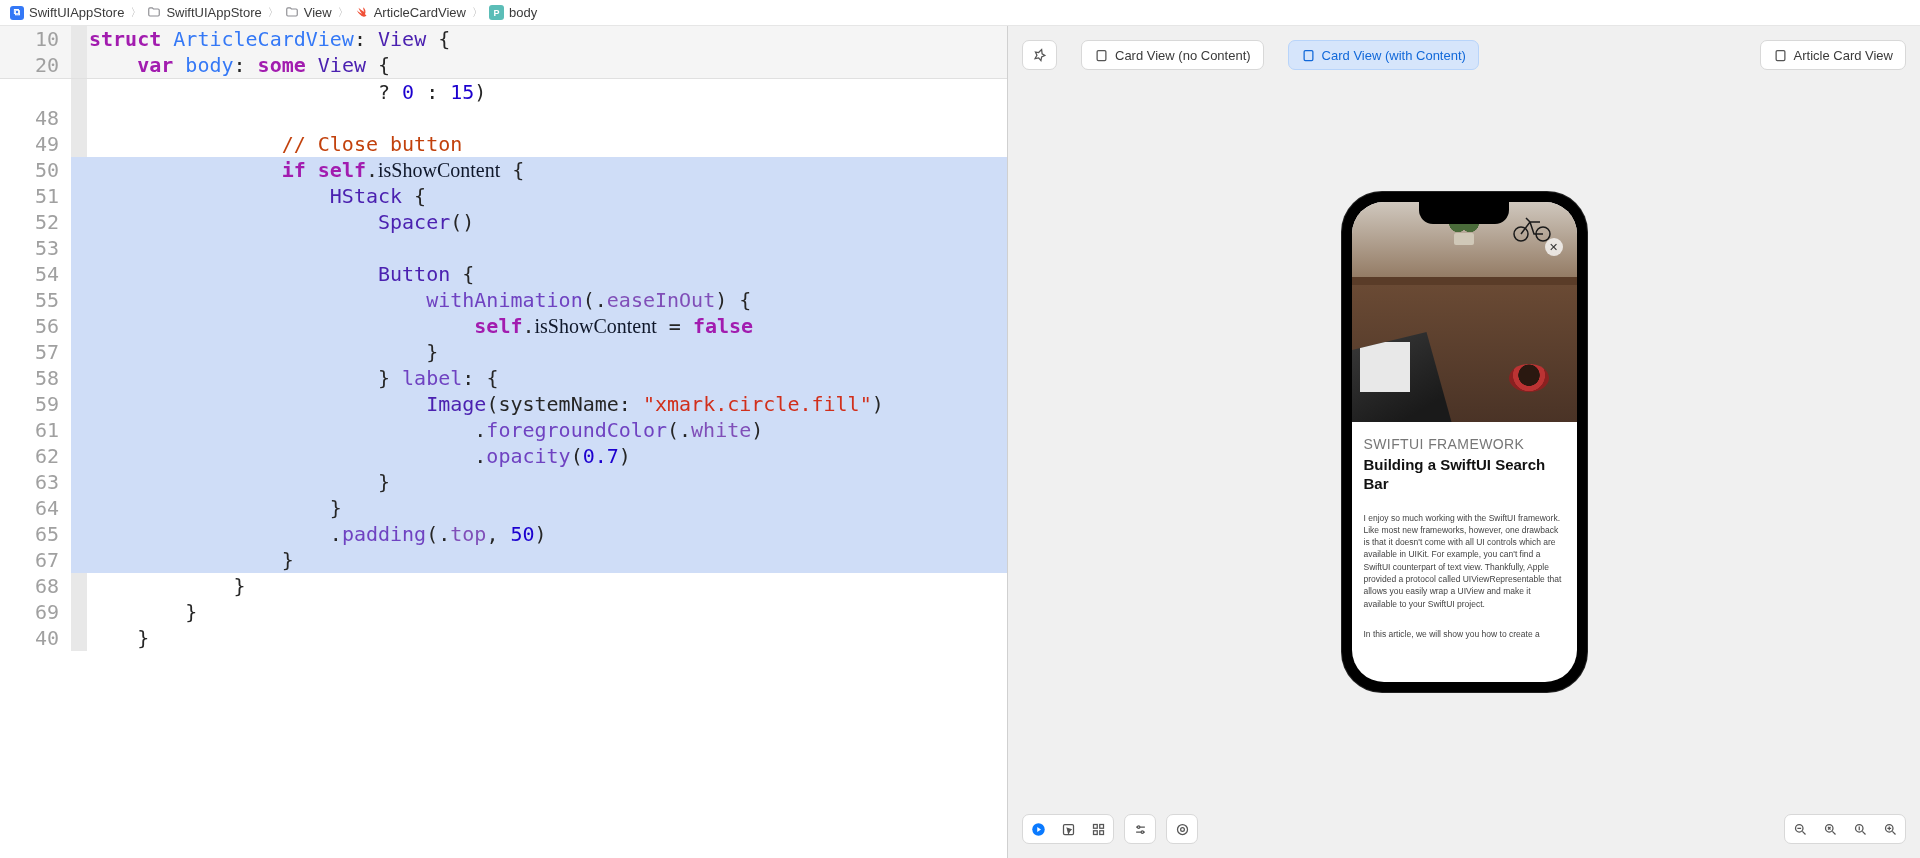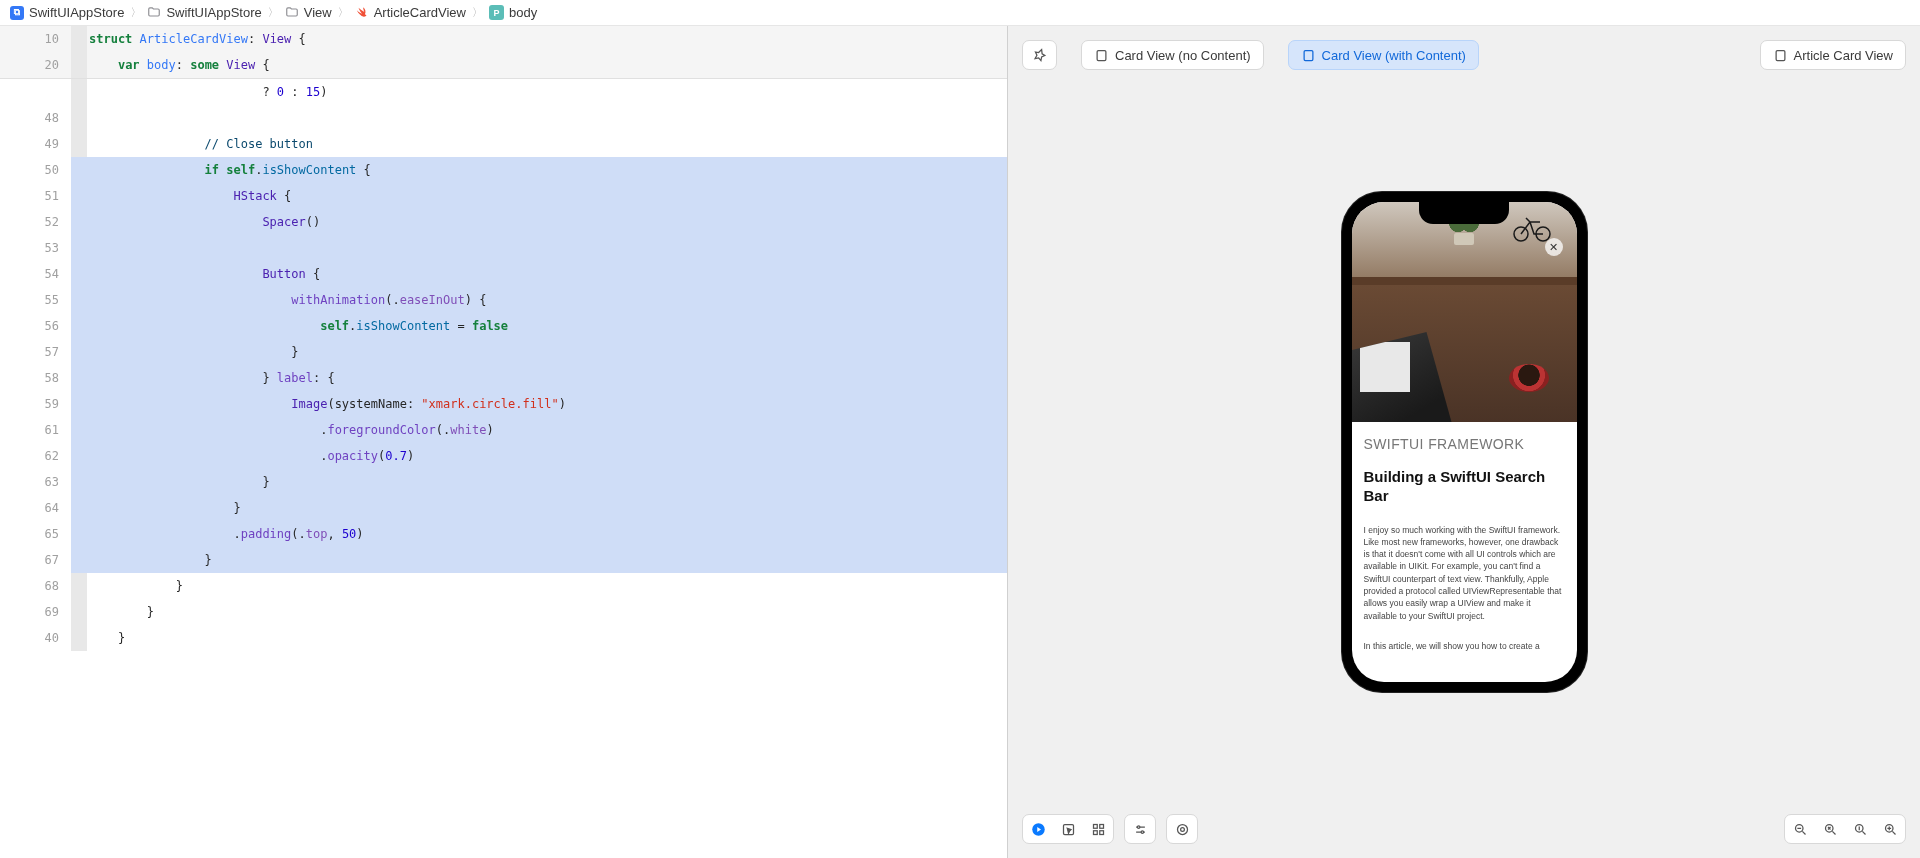--- a/index.html
+++ b/index.html
@@ -26,43 +26,43 @@
 .bc-chevron { color: #b0b0b0; font-size: 11px; }
 .bc-item { display: flex; align-items: center; gap: 5px; }
 .bc-icon { width: 14px; height: 14px; display: inline-flex; align-items: center; justify-content: center; border-radius: 3px; font-size: 9px; font-weight: 600; }
 .bc-icon.app { background: #3478f6; color: #fff; }
 .bc-icon.folder { color: #8e8e93; }
 .bc-icon.swift { color: #f05138; }
 .bc-icon.prop { background: #5bbdb7; color: #fff; width: 15px; height: 15px; }
 .main-area { flex: 1; display: flex; overflow: hidden; }
 .editor-pane { width: 1008px; display: flex; flex-direction: column; border-right: 1px solid #d0d0d0; }
 .sticky-header { background: #f5f5f5; border-bottom: 1px solid #e0e0e0; }
-.code-row { display: flex; font-family: "SF Mono", Menlo, monospace; font-size: 12px; line-height: 26px; }
+.code-row { display: flex; font-family: "SF Mono", Menlo, monospace; font-size: 20px; line-height: 26px; }
 .gutter {
   width: 71px;
   text-align: right;
   padding-right: 12px;
   color: #a0a0a0;
   user-select: none;
   font-variant-numeric: tabular-nums;
   background: #fff;
 }
 .sticky-header .gutter { background: #f5f5f5; }
 .fold-strip { width: 16px; background: #e8e8e8; }
 .codetxt { flex: 1; white-space: pre; padding-left: 2px; }
 .code-body { flex: 1; overflow: hidden; }
 .hl .codetxt { background: #cfddf7; }
 .hl .fold-strip { background: #cfddf7; }
-.tok-kw { color: #15803d; font-weight: 600; }
+.tok-kw { color: #a21caf; font-weight: 600; }
 .tok-type { color: #4b21b0; }
 .tok-decl { color: #3478f6; }
-.tok-prop { color: #0369a1; }
+.tok-prop { color: #0f172a; font-family: Liberation Serif, serif; }
 .tok-num { color: #1c00cf; }
 .tok-str { color: #d12f1b; }
-.tok-cmt { color: #0c4a6e; }
+.tok-cmt { color: #c2410c; }
 .tok-fn { color: #6f42c1; }
 .tok-enum { color: #804fb8; }
 .tok-plain { color: #262626; }
 .preview-pane {
   flex: 1;
   background: #f0f0f0;
   position: relative;
   display: flex;
   flex-direction: column;
 }
@@ -155,21 +155,21 @@
 .hero-bike svg { width: 100%; height: 100%; }
 .hero-close {
   position: absolute; top: 36px; right: 14px;
   width: 18px; height: 18px; border-radius: 50%;
   background: rgba(255,255,255,0.75);
   display: flex; align-items: center; justify-content: center;
   font-size: 11px; color: #333;
 }
 .article-body { padding: 14px 12px; font-size: 9px; color: #333; }
 .article-cat { font-size: 14px; font-weight: 400; letter-spacing: 0.4px; color: #777; }
-.article-title { font-size: 15px; font-weight: 700; margin-top: 16px; line-height: 1.25; color: #111; }
+.article-title { font-size: 15px; font-weight: 700; margin-top: 4px; line-height: 1.25; color: #111; }
 .article-para { font-size: 8.5px; line-height: 1.45; margin-top: 18px; color: #444; }
 .bottom-bar {
   position: absolute;
   bottom: 14px; left: 0; right: 0;
   display: flex;
   padding: 0 14px;
   gap: 10px;
   align-items: center;
 }
 .btm-group {

